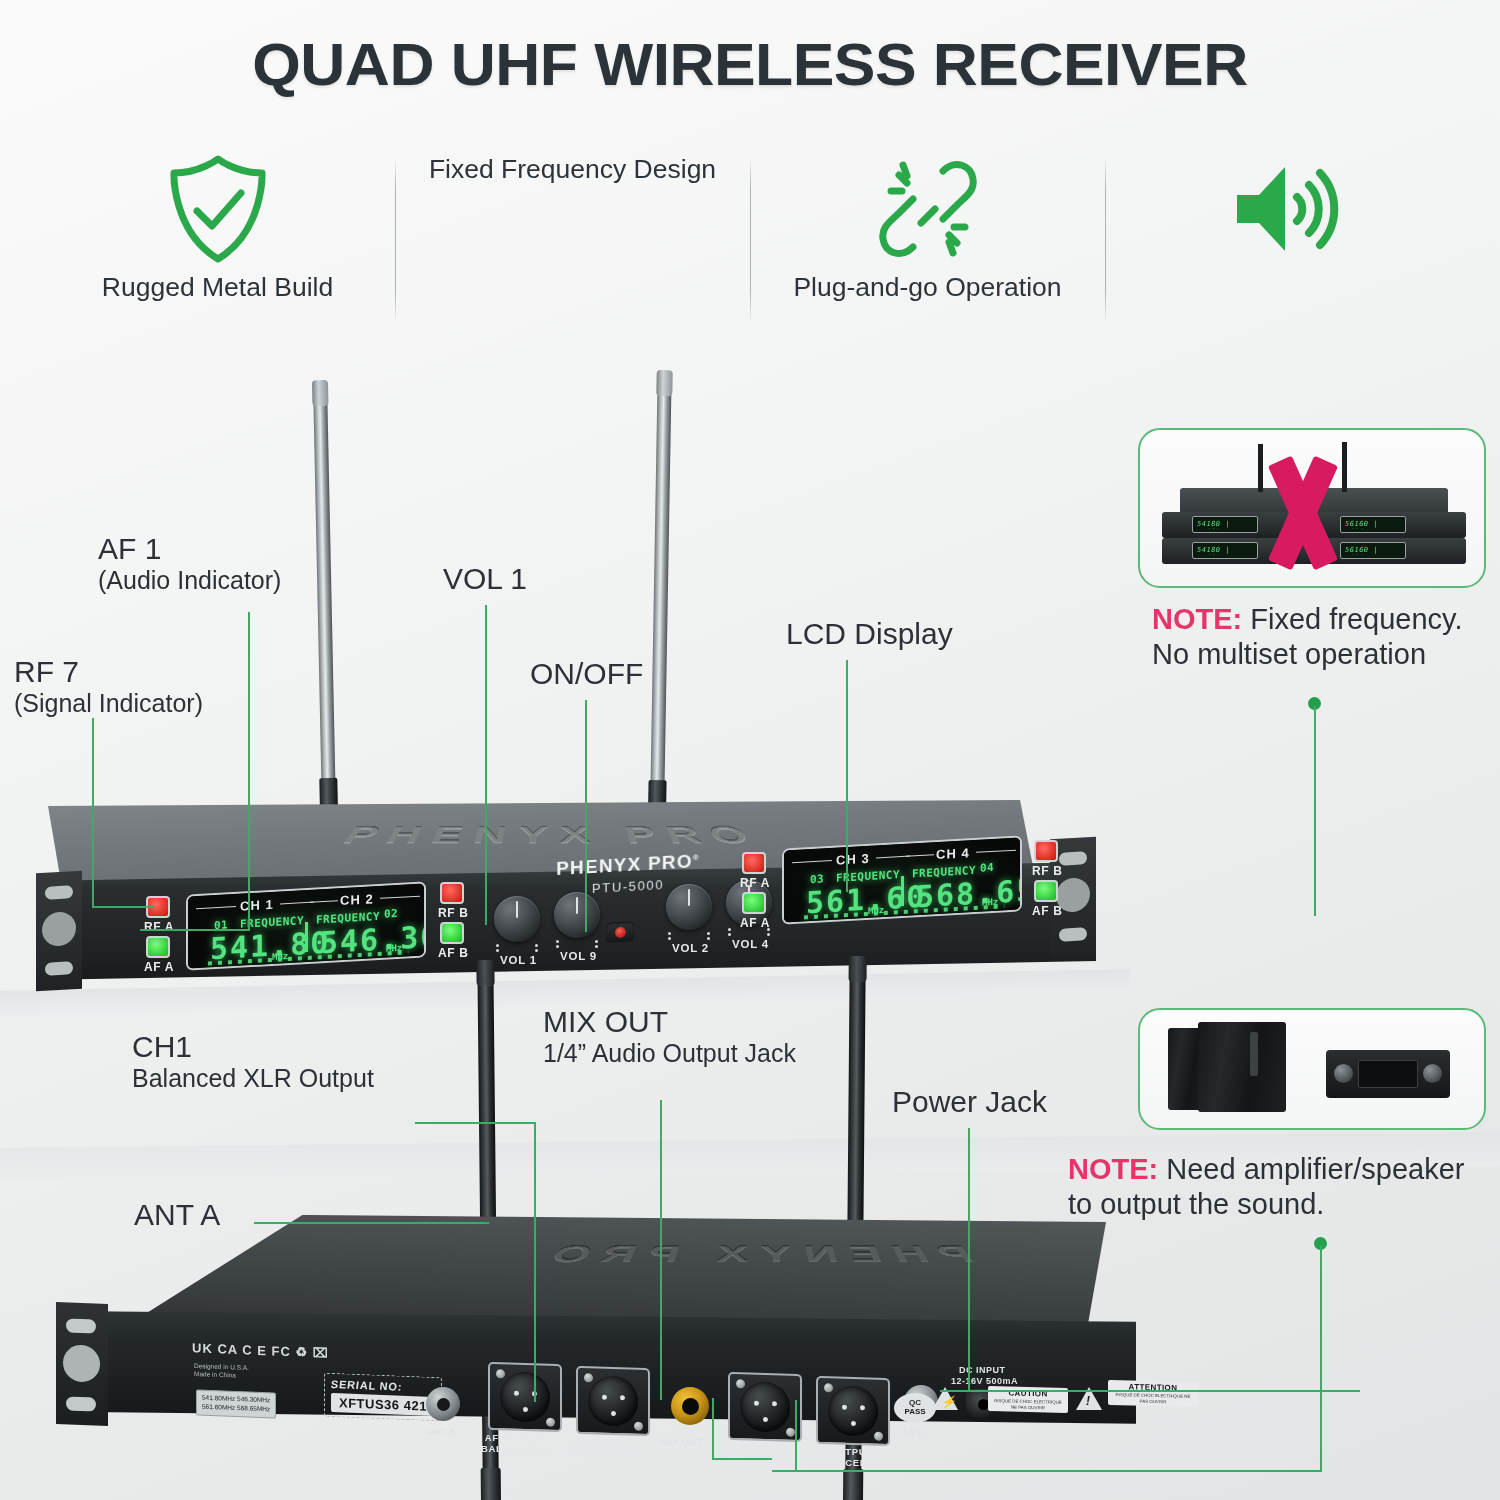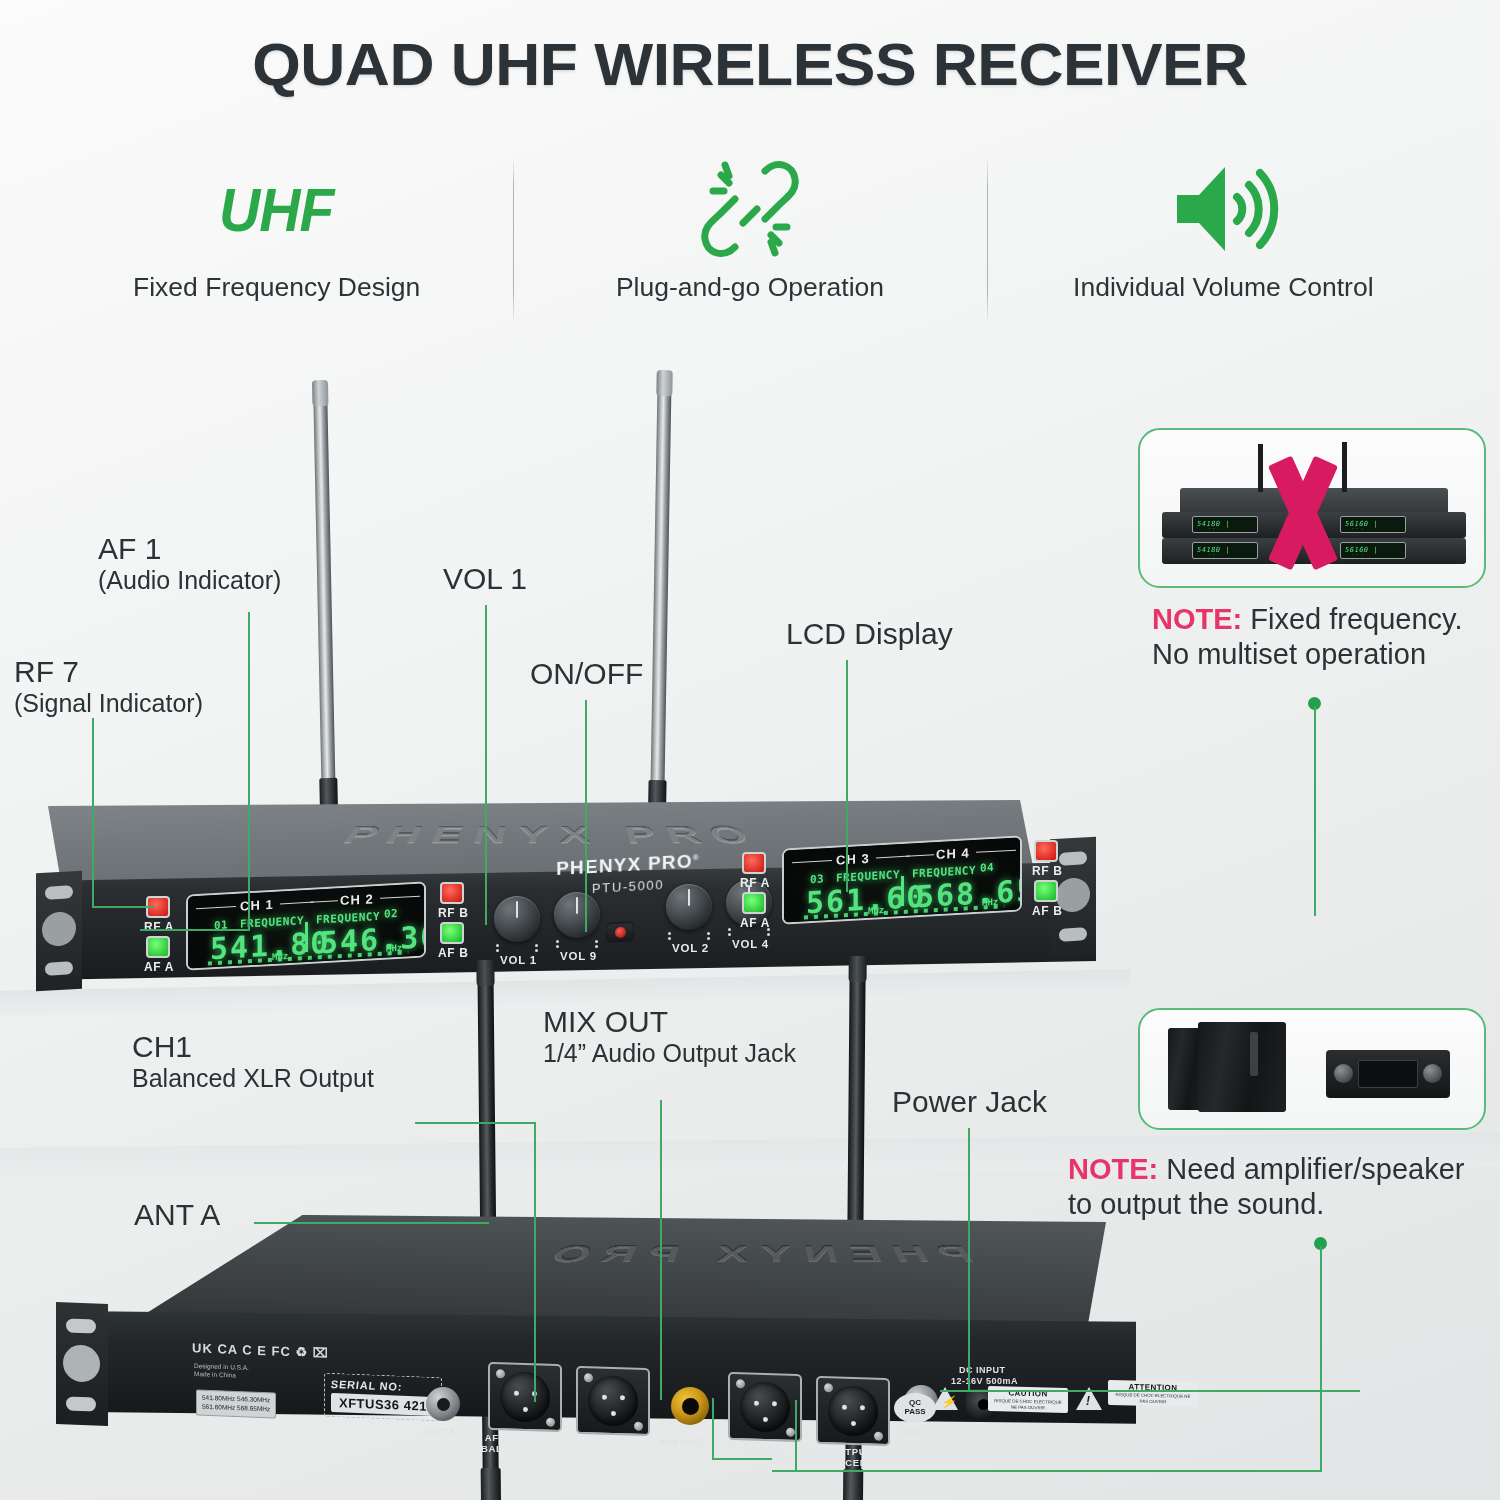--- a/index.html
+++ b/index.html
@@ -252,25 +252,31 @@
   
   .shelf { position:absolute; background:linear-gradient(180deg,#dfe2e3,#ebedee); }
 </style>
 </head>
 <body>
 
 <div class="title">QUAD UHF WIRELESS RECEIVER</div>
 
 <div class="features">
 
-
   <div class="feat">
     <div class="feat-ico">
-      <span class="uhf-text">UHF</span>
+      <svg width="108" height="112" viewBox="0 0 108 112">
+        <path d="M54 6 C54 6 36 20 10 20 C10 20 8 78 54 106 C100 78 98 20 98 20 C72 20 54 6 54 6 Z" fill="none" stroke="#2BA84A" stroke-width="7" stroke-linejoin="round"></path>
+        <path d="M33 58 L48 73 L77 40" fill="none" stroke="#2BA84A" stroke-width="7" stroke-linecap="round" stroke-linejoin="round"></path>
+      </svg>
     </div>
+    <div class="feat-label">Rugged Metal Build</div>
+  </div>
+
+  <div class="feat">
     <div class="feat-label">Fixed Frequency Design</div>
   </div>
 
   <div class="feat">
     <div class="feat-ico">
       <svg width="110" height="112" viewBox="0 0 110 112">
         <g fill="none" stroke="#2BA84A" stroke-width="7" stroke-linecap="round" stroke-linejoin="round">
           <path d="M70 18 C82 6 98 12 100 26 C102 38 92 44 84 52 L70 66"></path>
           <path d="M40 94 C28 106 12 100 10 86 C8 74 18 68 26 60 L40 46"></path>
           <path d="M48 70 L62 56"></path>
@@ -286,21 +292,20 @@
     <div class="feat-ico">
       <svg width="112" height="108" viewBox="0 0 112 108">
         <path d="M10 40 L32 40 L58 12 L58 96 L32 68 L10 68 Z" fill="#2BA84A"></path>
         <g fill="none" stroke="#2BA84A" stroke-width="8" stroke-linecap="round">
           <path d="M70 42 C77 48 77 60 70 66"></path>
           <path d="M82 30 C95 43 95 65 82 78"></path>
           <path d="M93 18 C112 38 112 70 93 90"></path>
         </g>
       </svg>
     </div>
-    <div class="feat-label">Individual Volume Control</div>
   </div>
 </div>
 
 <div class="shelf" style="left:0; top:980px; width:1130px; height:26px; transform:skewY(-1.1deg); opacity:.8;"></div>
 <div class="shelf" style="left:0; top:1140px; width:1500px; height:34px; transform:skewY(-.6deg); opacity:.55;"></div>
 
 <div class="antenna" style="left:322px; top:382px; width:14px; height:430px; transform:rotate(-1.2deg);">
   <div class="rod"></div>
     <div class="tip"></div>
     <div class="base"></div>

